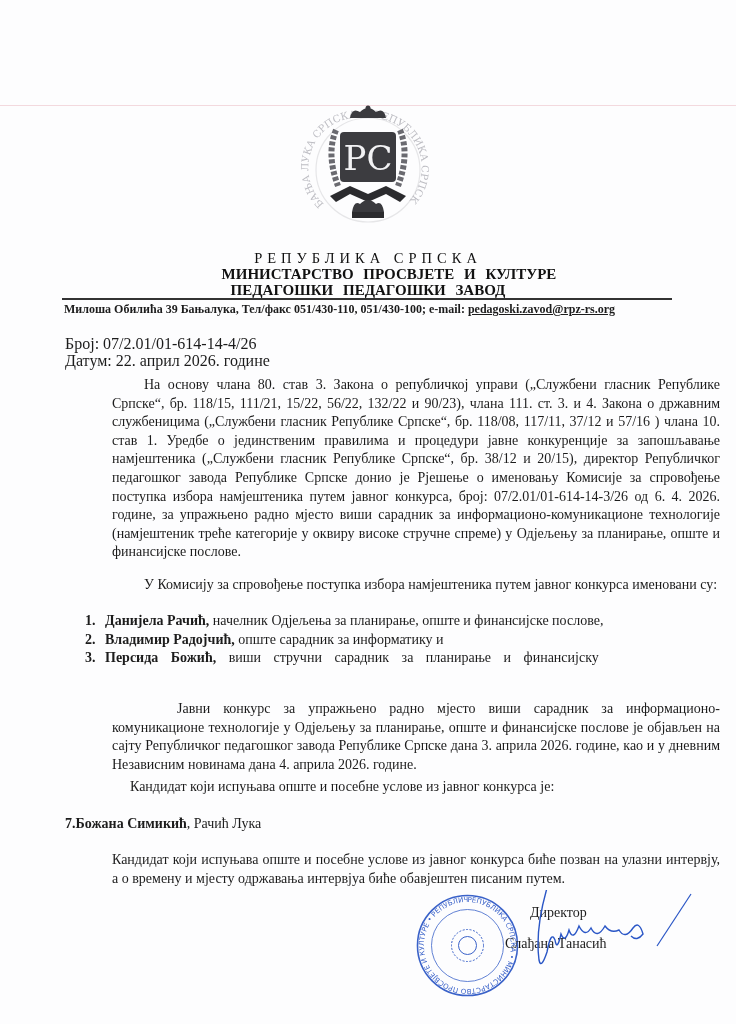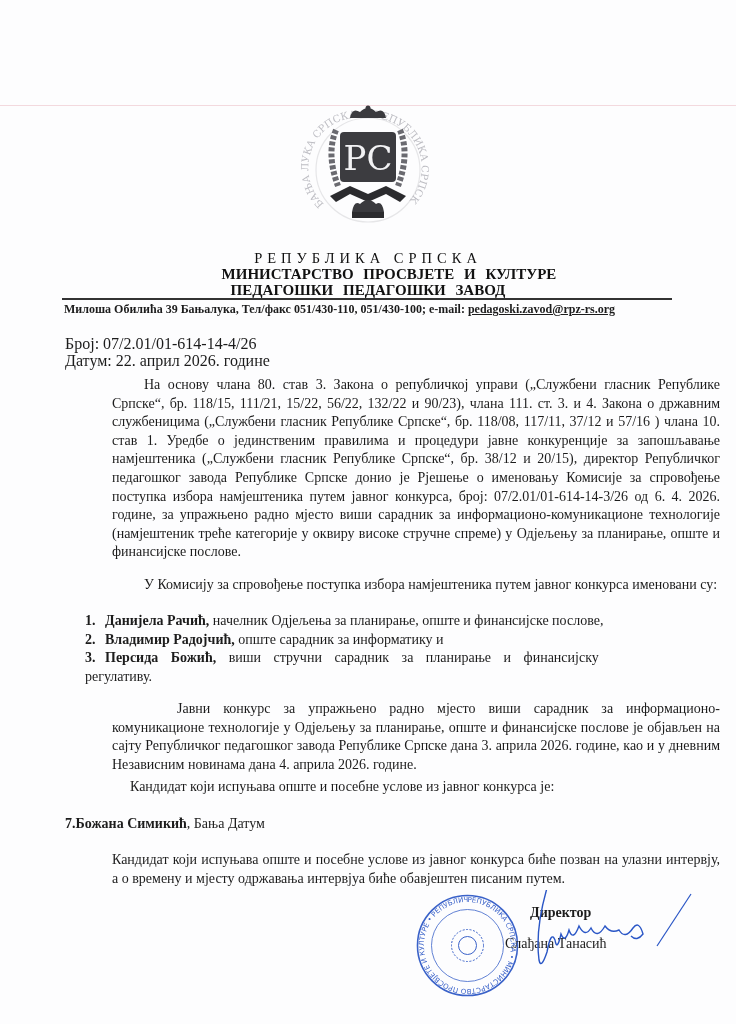--- a/index.html
+++ b/index.html
@@ -24,21 +24,21 @@
     .list .li { text-align: justify; }
     .list .li1, .list .li2 { padding-left: 20px; }
     .list .li3 { padding-left: 20px; word-spacing: 9px; }
     .list .li3-cont { padding-left: 20px; }
     .num { font-weight: bold; display: inline-block; width: 20px; }
     .bold { font-weight: bold; }
     .p3 { top: 700px; text-indent: 65px; font-family: Liberation Serif, serif; }
     .p4 { position: absolute; left: 130px; top: 779px; font-size: 14px; }
     .cand { position: absolute; left: 65px; top: 816px; font-size: 14px; }
     .p5 { top: 851px; }
-    .sig-title { position: absolute; left: 530px; top: 905px; font-size: 14px; font-weight: bold; }
+    .sig-title { position: absolute; left: 530px; top: 905px; font-size: 14px; }
     .sig-name { position: absolute; left: 505px; top: 936px; font-size: 14px; }
     .stamp { position: absolute; left: 415px; top: 893px; width: 105px; height: 105px; }
     .signature { position: absolute; left: 527px; top: 890px; width: 170px; height: 90px; }
   </style>
 </head>
 <body>
 
 <div class="top-line"></div>
 
 <svg class="emblem" viewBox="0 0 148 128">
@@ -78,27 +78,26 @@
 <div class="list">
   <div class="li li1">
     <span class="num">1.</span><span class="bold">Данијела Рачић,</span><span> начелник Одјељења за планирање, опште и финансијске послове,</span>
   </div>
   <div class="li li2">
     <span class="num">2.</span><span class="bold">Владимир Радојчић,</span><span> опште сарадник за информатику и</span>
   </div>
   <div class="li li3">
     <span class="num">3.</span><span class="bold">Персида Божић,</span><span> виши стручни сарадник за планирање и финансијску</span>
   </div>
-  <div class="li3-cont">регулативу.</div>
 </div>
 
 <div class="body-text p3">Јавни конкурс за упражњено радно мјесто виши сарадник за информационо-комуникационе технологије у Одјељењу за планирање, опште и финансијске послове је објављен на сајту Републичког педагошког завода Републике Српске дана 3. априла 2026. године, као и у дневним Независним новинама дана 4. априла 2026. године.</div>
 <div class="p4">Кандидат који испуњава опште и посебне услове из јавног конкурса је:</div>
 <div class="cand">
-  <span class="bold">7.Божана Симикић</span><span>, Бања Датум</span>
+  <span class="bold">7.Божана Симикић</span><span>, Рачић Лука</span>
 </div>
 <div class="body-text p5">Кандидат који испуњава опште и посебне услове из јавног конкурса биће позван на улазни интервју, а о времену и мјесту одржавања интервјуа биће обавјештен писаним путем.</div>
 
 <svg class="stamp" viewBox="0 0 105 105">
   <circle cx="52.5" cy="52.5" r="50" fill="none" stroke="#3a62c9" stroke-width="1.6"></circle>
   <circle cx="52.5" cy="52.5" r="36" fill="none" stroke="#3a62c9" stroke-width="0.8"></circle>
   <path id="stampArc" d="M52.5,9 A43.5,43.5 0 1 1 52.4,9" fill="none"></path>
   <text font-size="7" fill="#3a62c9" font-family="DejaVu Sans, sans-serif">
     <textPath href="#stampArc">РЕПУБЛИКА СРПСКА • МИНИСТАРСТВО ПРОСВЈЕТЕ И КУЛТУРЕ • РЕПУБЛИЧКИ ПЕДАГОШКИ ЗАВОД</textPath>
   </text>

